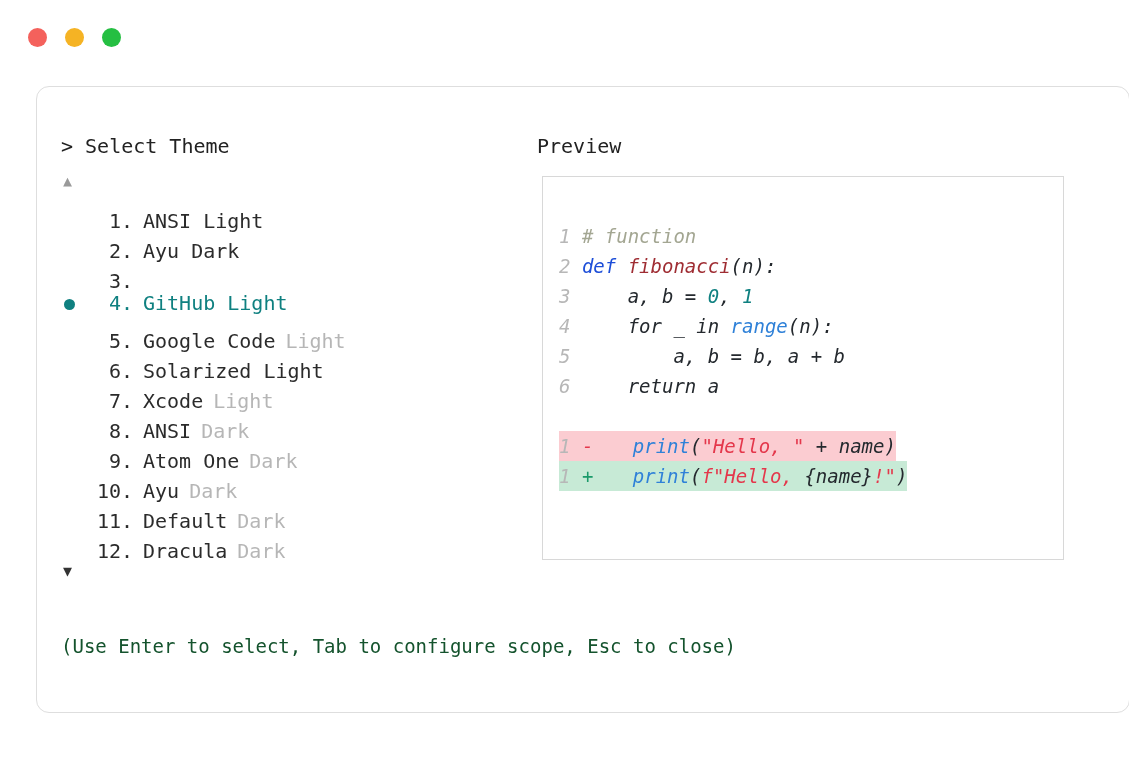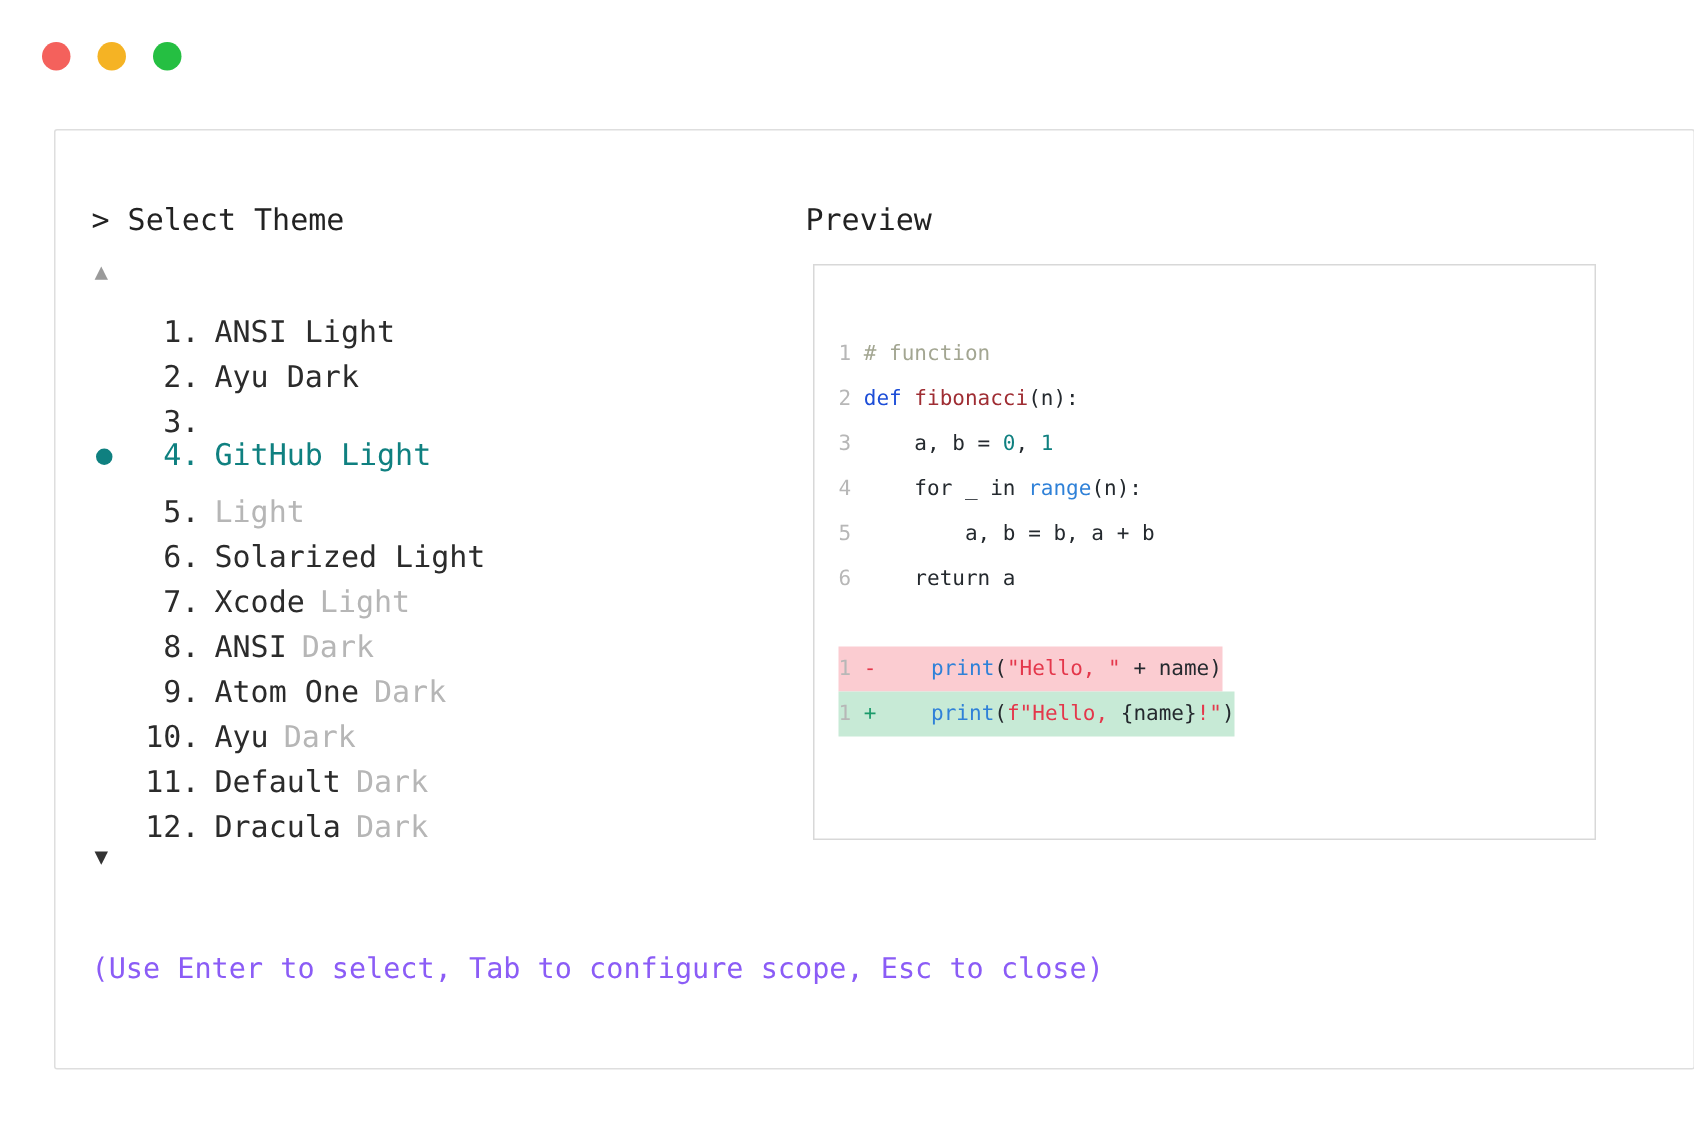--- a/index.html
+++ b/index.html
@@ -34,21 +34,21 @@
 
   
   .card {
     position: absolute;
     left: 36px;
     top: 86px;
     width: 1094px;
     height: 627px;
     box-sizing: border-box;
     border: 1px solid #dedede;
-    border-radius: 2px;
+    border-radius: 13px;
     background: #ffffff;
   }
 
   
   .panes {
     position: absolute;
     left: 0; top: 0;
     width: 100%; height: 100%;
   }
 
@@ -133,43 +133,44 @@
     color: #0f8080;
   }
 
   
   .hint {
     position: absolute;
     left: 24px;
     top: 547px;
     font-size: 19px;
     line-height: 24px;
-    color: #8b5cf6;
+    color: #14532d;
     white-space: pre;
     text-align: right;
   }
 
   
   .preview-box {
     position: absolute;
     left: 5px;
     top: 43px;
     width: 522px;
     height: 384px;
     box-sizing: border-box;
     border: 1px solid #d8d8d8;
     background: #ffffff;
   }
   .code {
     position: absolute;
     left: 16px;
     top: 44px;
-    font-size: 14px;
+    font-size: 19px;
     line-height: 30px;
     white-space: pre;
+    font-style: italic;
   }
   .code-line {
     height: 30px;
     white-space: pre;
     display: block;
     width: max-content;
   }
   .gutter { color: #b7b7b7; }
 
   
@@ -205,21 +206,21 @@
   <div class="panes">
 
     <div class="left-pane">
       <div class="pane-title">&gt; Select Theme</div>
       <div class="scroll-arrow up">▲</div>
       <div class="theme-list" id="theme-list">
           <div class="theme-row"><span class="bullet-cell"></span><span class="idx">1.</span><span class="theme-name">ANSI Light</span></div>
           <div class="theme-row"><span class="bullet-cell"></span><span class="idx">2.</span><span class="theme-name">Ayu Dark</span></div>
           <div class="theme-row"><span class="bullet-cell"></span><span class="idx">3.</span></div>
           <div class="theme-row selected"><span class="bullet-cell"><span class="bullet"></span></span><span class="idx">4.</span><span class="theme-name">GitHub Light</span></div>
-          <div class="theme-row"><span class="bullet-cell"></span><span class="idx">5.</span><span class="theme-suffix">Light</span></div>
+          <div class="theme-row"><span class="bullet-cell"></span><span class="idx">5.</span><span class="theme-name">Google Code</span><span class="theme-suffix">Light</span></div>
           <div class="theme-row"><span class="bullet-cell"></span><span class="idx">6.</span><span class="theme-name">Solarized Light</span></div>
           <div class="theme-row"><span class="bullet-cell"></span><span class="idx">7.</span><span class="theme-name">Xcode</span><span class="theme-suffix">Light</span></div>
           <div class="theme-row"><span class="bullet-cell"></span><span class="idx">8.</span><span class="theme-name">ANSI</span><span class="theme-suffix">Dark</span></div>
           <div class="theme-row"><span class="bullet-cell"></span><span class="idx">9.</span><span class="theme-name">Atom One</span><span class="theme-suffix">Dark</span></div>
           <div class="theme-row"><span class="bullet-cell"></span><span class="idx">10.</span><span class="theme-name">Ayu</span><span class="theme-suffix">Dark</span></div>
           <div class="theme-row"><span class="bullet-cell"></span><span class="idx">11.</span><span class="theme-name">Default</span><span class="theme-suffix">Dark</span></div>
           <div class="theme-row"><span class="bullet-cell"></span><span class="idx">12.</span><span class="theme-name">Dracula</span><span class="theme-suffix">Dark</span></div>
         </div>
       <div class="scroll-arrow down">▼</div>
     </div>

